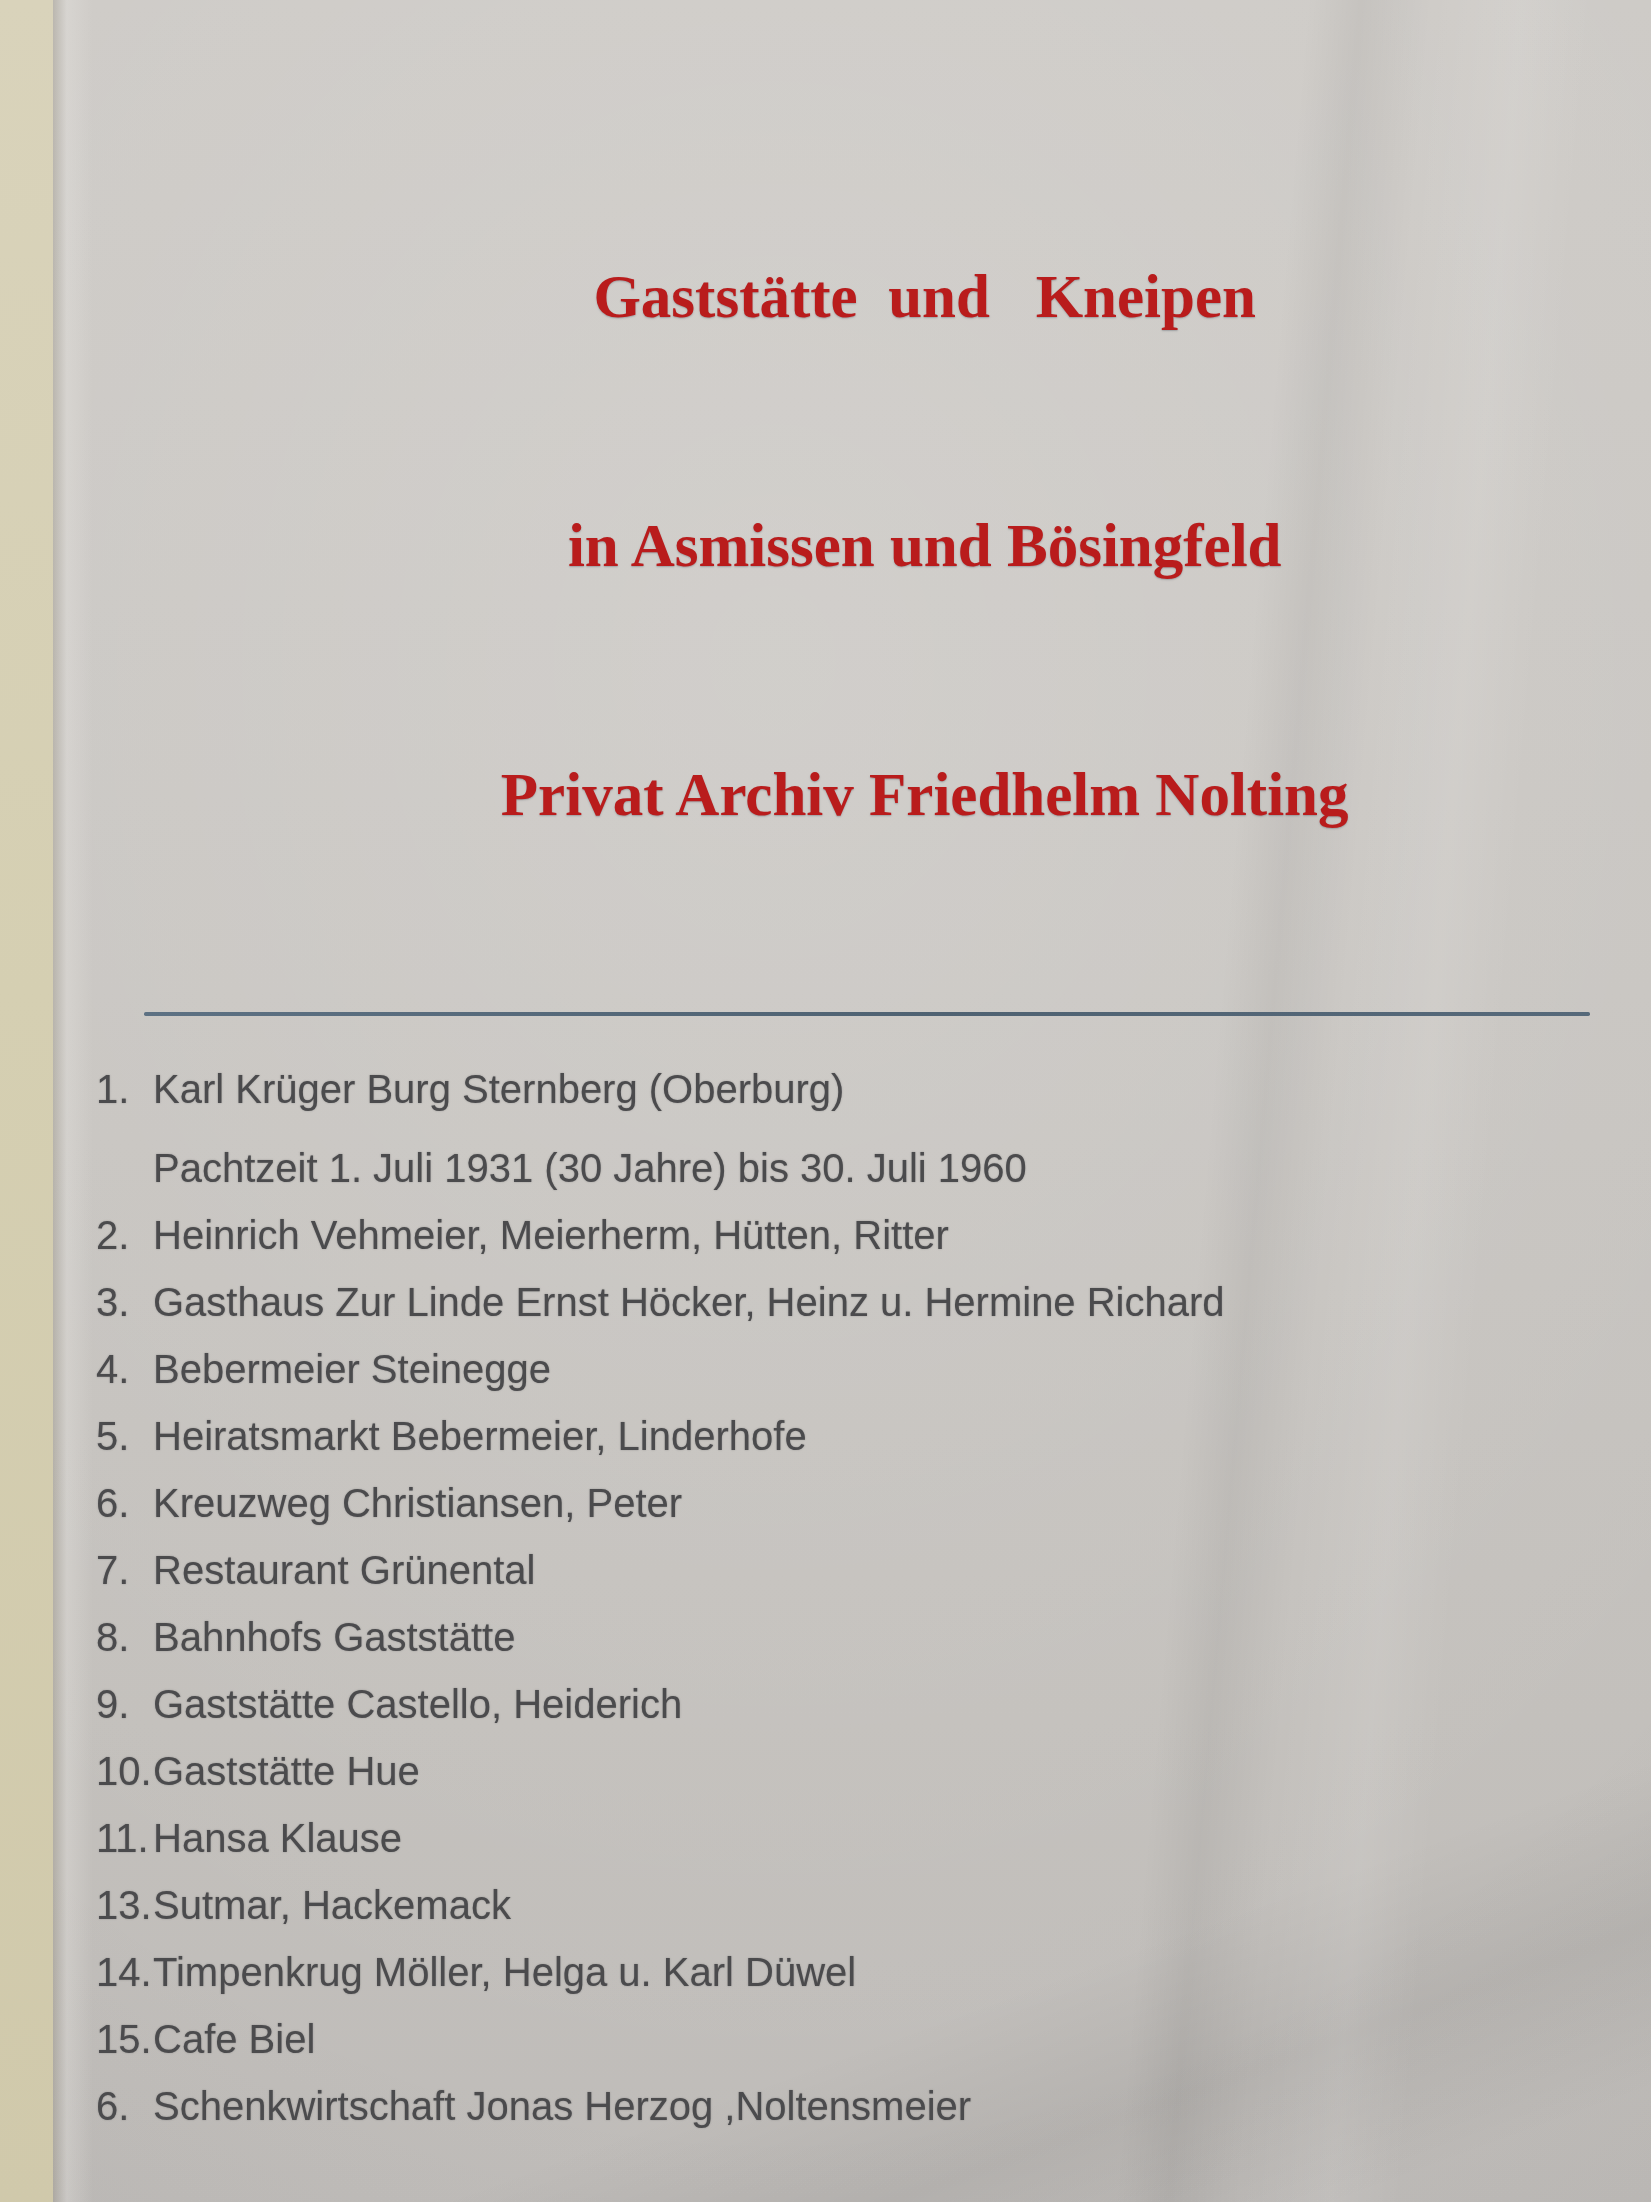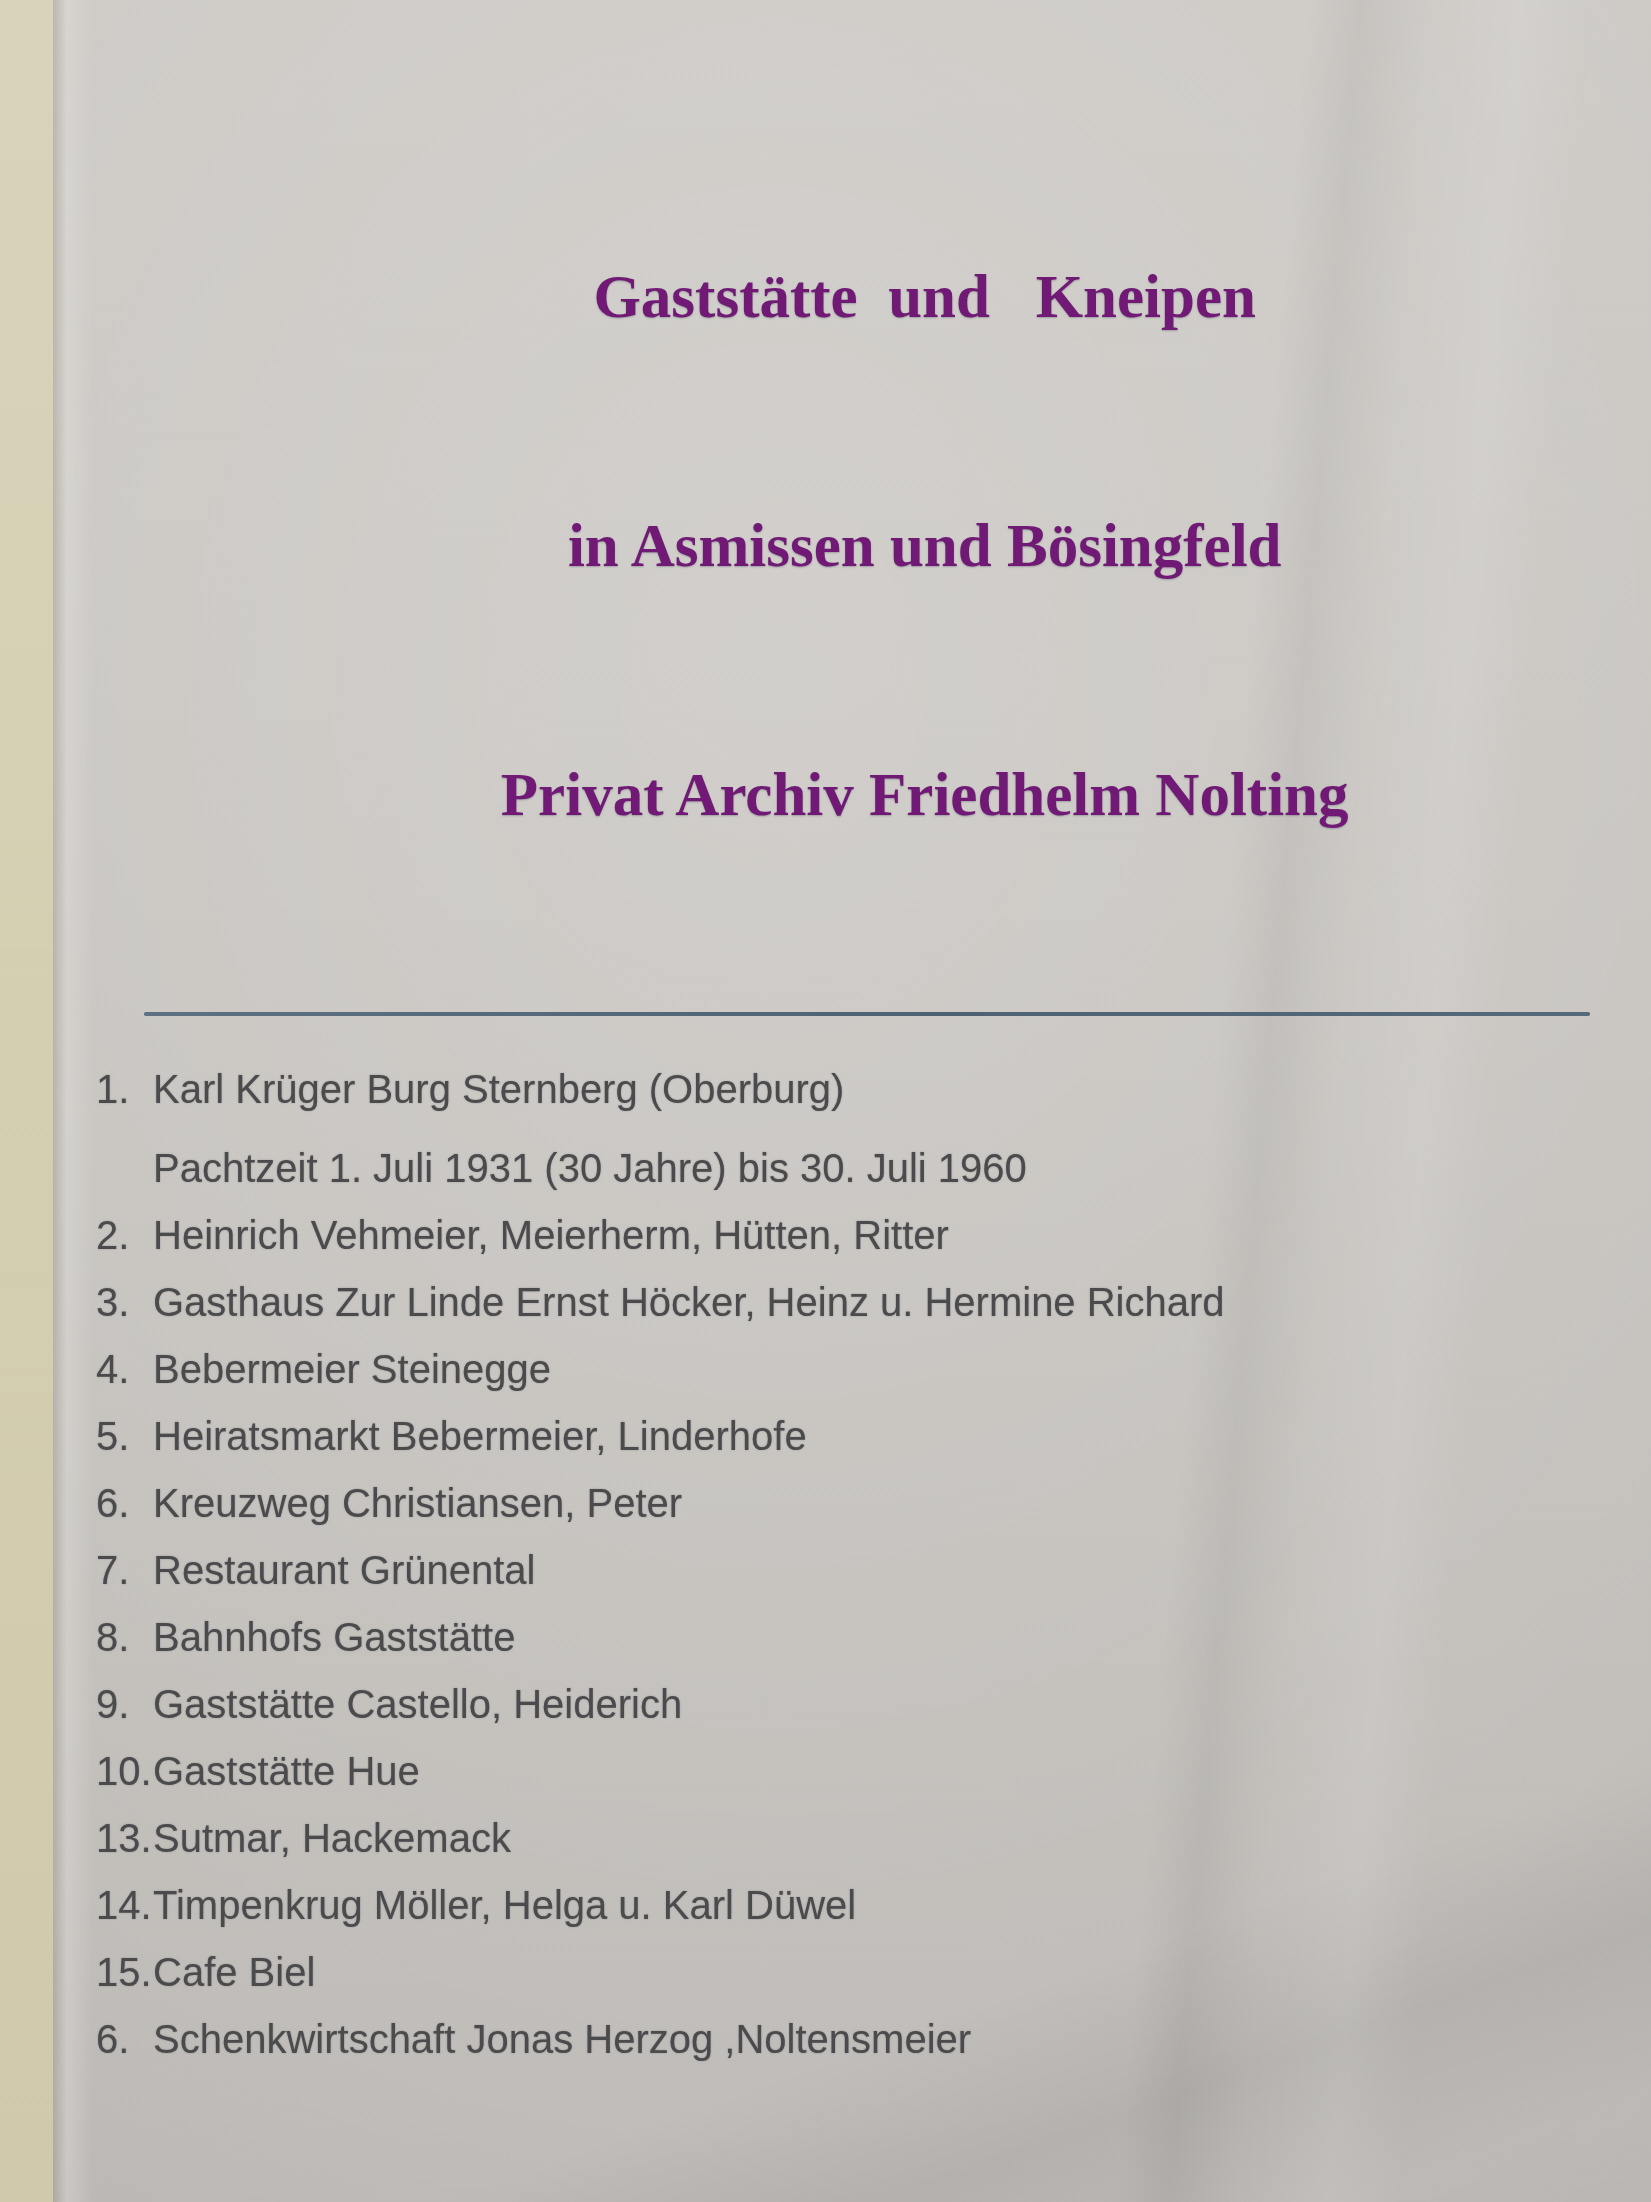--- a/index.html
+++ b/index.html
@@ -31,21 +31,21 @@
   }
   .sheet-content { position: absolute; left: 0; top: 0; right: 0; }
   
   .doc-header {
     padding: 89px 8.6px 0 206px;
     text-align: center;
     font-family: "Liberation Serif", "DejaVu Serif", serif;
     font-weight: bold;
     font-size: 61px;
     line-height: 83px;
-    color: #701a75;
+    color: #b91c1c;
     text-shadow: 0 0.9px 1.7px rgba(65,76,88,0.35);
     white-space: pre-wrap;
   }
   .rule {
     height: 3.4px;
     margin: 10.3px 62px 0 144px;
     background: linear-gradient(90deg, #5d7183, #4f6272 55%, #56697a);
     border-radius: 1.7px;
   }
   
@@ -111,20 +111,24 @@
         </li>
         <li class="row">
           <span class="num">9.</span>
           <span class="txt"><div>Gaststätte Castello, Heiderich</div></span>
         </li>
         <li class="row">
           <span class="num">10.</span>
           <span class="txt"><div>Gaststätte Hue</div></span>
         </li>
         <li class="row">
+          <span class="num">11.</span>
+          <span class="txt"><div>Hansa Klause</div></span>
+        </li>
+        <li class="row">
           <span class="num">13.</span>
           <span class="txt"><div>Sutmar, Hackemack</div></span>
         </li>
         <li class="row">
           <span class="num">14.</span>
           <span class="txt"><div>Timpenkrug Möller, Helga u. Karl Düwel</div></span>
         </li>
         <li class="row">
           <span class="num">15.</span>
           <span class="txt"><div>Cafe Biel</div></span>

